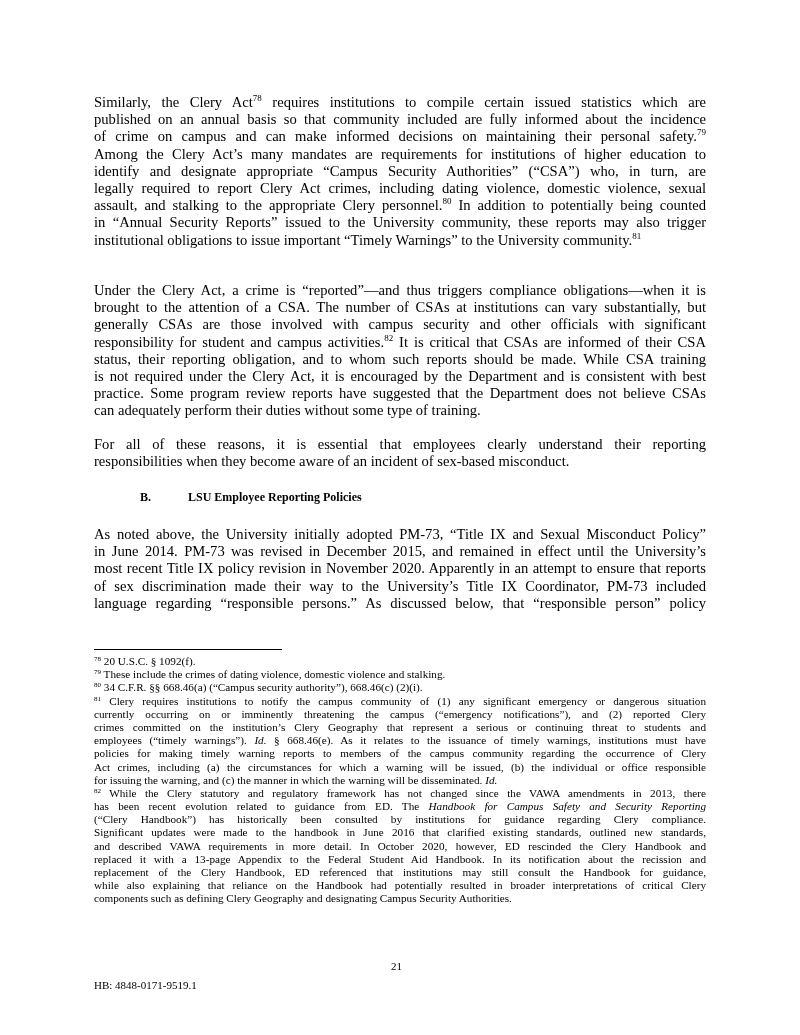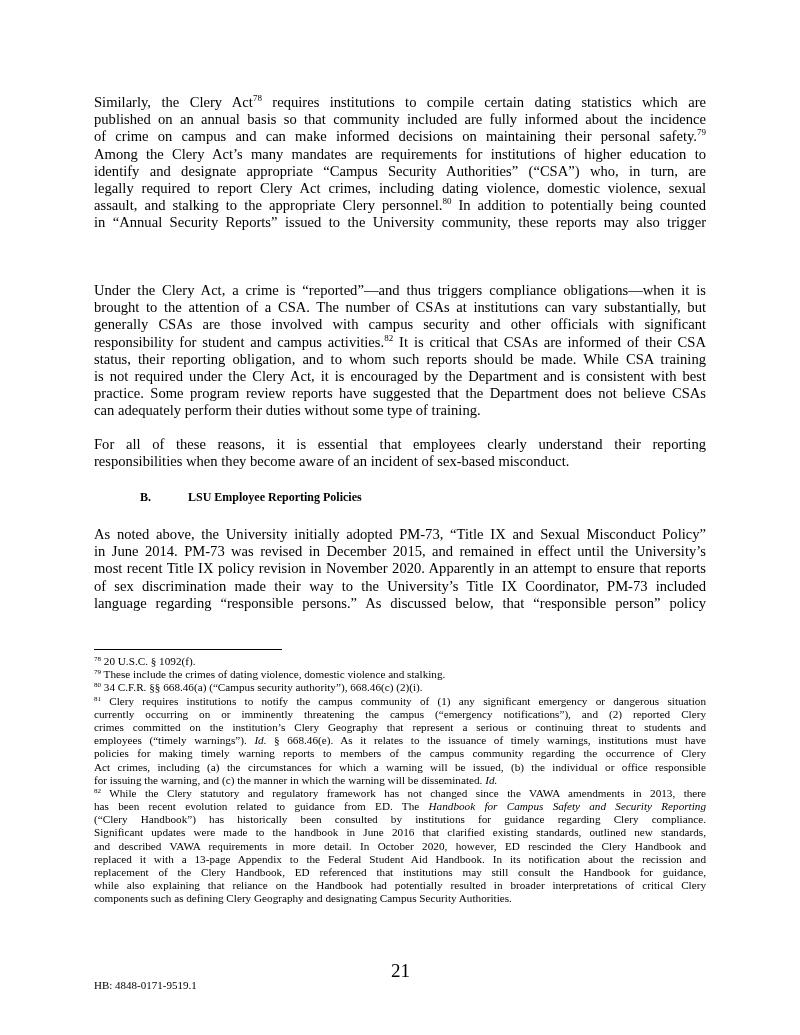--- a/index.html
+++ b/index.html
@@ -11,38 +11,39 @@
     .para .ln { display: block; white-space: nowrap; text-align: justify; text-align-last: justify; height: 17.2px; }
     .para .ln.last { text-align-last: left; }
     sup { font-size: 9px; line-height: 0; vertical-align: 6px; }
     .heading { position: absolute; left: 140px; top: 490px; font-weight: bold; font-size: 12px; }
     .heading .num { display: inline-block; width: 48px; }
     .fn-rule { position: absolute; left: 94px; top: 649px; width: 188px; height: 1px; background: #000; }
     .fn { position: absolute; left: 94px; width: 612px; font-size: 11.2px; line-height: 13.2px; }
     .fn .ln { display: block; white-space: nowrap; text-align: justify; text-align-last: justify; height: 13.2px; }
     .fn .ln.last { text-align-last: left; }
     .fn sup { font-size: 7px; vertical-align: 4px; }
-    .page-num { position: absolute; left: 391px; top: 960px; font-size: 19px; }
+    .page-num { position: absolute; left: 391px; top: 960px; font-size: 11px; }
     .doc-id { position: absolute; left: 94px; top: 979px; font-size: 11px; }
     i { font-style: italic; }
   </style>
 </head>
 <body>
 
 <div class="page">
 
   <div class="para body-text" style="top:94px;">
-    <span class="ln"><span>Similarly, the Clery Act</span><sup>78</sup><span> requires institutions to compile certain dating statistics which are</span></span>
+    <span class="ln"><span>Similarly, the Clery Act</span><sup>78</sup><span> requires institutions to compile certain issued statistics which are</span></span>
     <span class="ln">published on an annual basis so that community included are fully informed about the incidence</span>
     <span class="ln"><span>of crime on campus and can make informed decisions on maintaining their personal safety.</span><sup>79</sup></span>
     <span class="ln">Among the Clery Act’s many mandates are requirements for institutions of higher education to</span>
     <span class="ln">identify and designate appropriate “Campus Security Authorities” (“CSA”) who, in turn, are</span>
     <span class="ln">legally required to report Clery Act crimes, including dating violence, domestic violence, sexual</span>
     <span class="ln"><span>assault, and stalking to the appropriate Clery personnel.</span><sup>80</sup><span> In addition to potentially being counted</span></span>
     <span class="ln">in “Annual Security Reports” issued to the University community, these reports may also trigger</span>
+    <span class="ln last"><span>institutional obligations to issue important “Timely Warnings” to the University community.</span><sup>81</sup></span>
   </div>
 
   <div class="para body-text" style="top:282px;">
     <span class="ln">Under the Clery Act, a crime is “reported”—and thus triggers compliance obligations—when it is</span>
     <span class="ln">brought to the attention of a CSA. The number of CSAs at institutions can vary substantially, but</span>
     <span class="ln">generally CSAs are those involved with campus security and other officials with significant</span>
     <span class="ln"><span>responsibility for student and campus activities.</span><sup>82</sup><span> It is critical that CSAs are informed of their CSA</span></span>
     <span class="ln">status, their reporting obligation, and to whom such reports should be made. While CSA training</span>
     <span class="ln">is not required under the Clery Act, it is encouraged by the Department and is consistent with best</span>
     <span class="ln">practice. Some program review reports have suggested that the Department does not believe CSAs</span>

